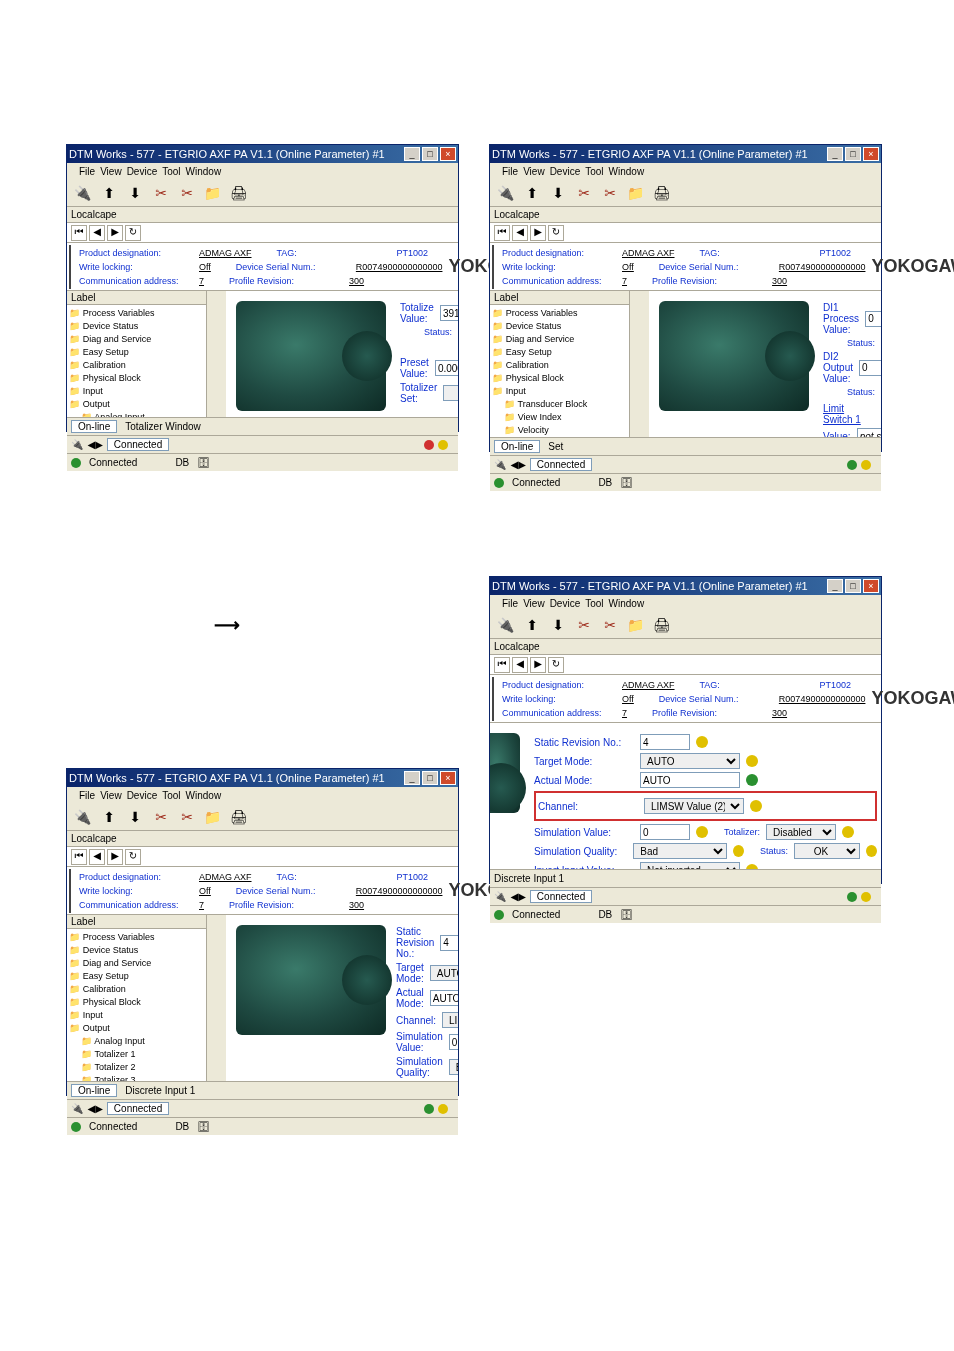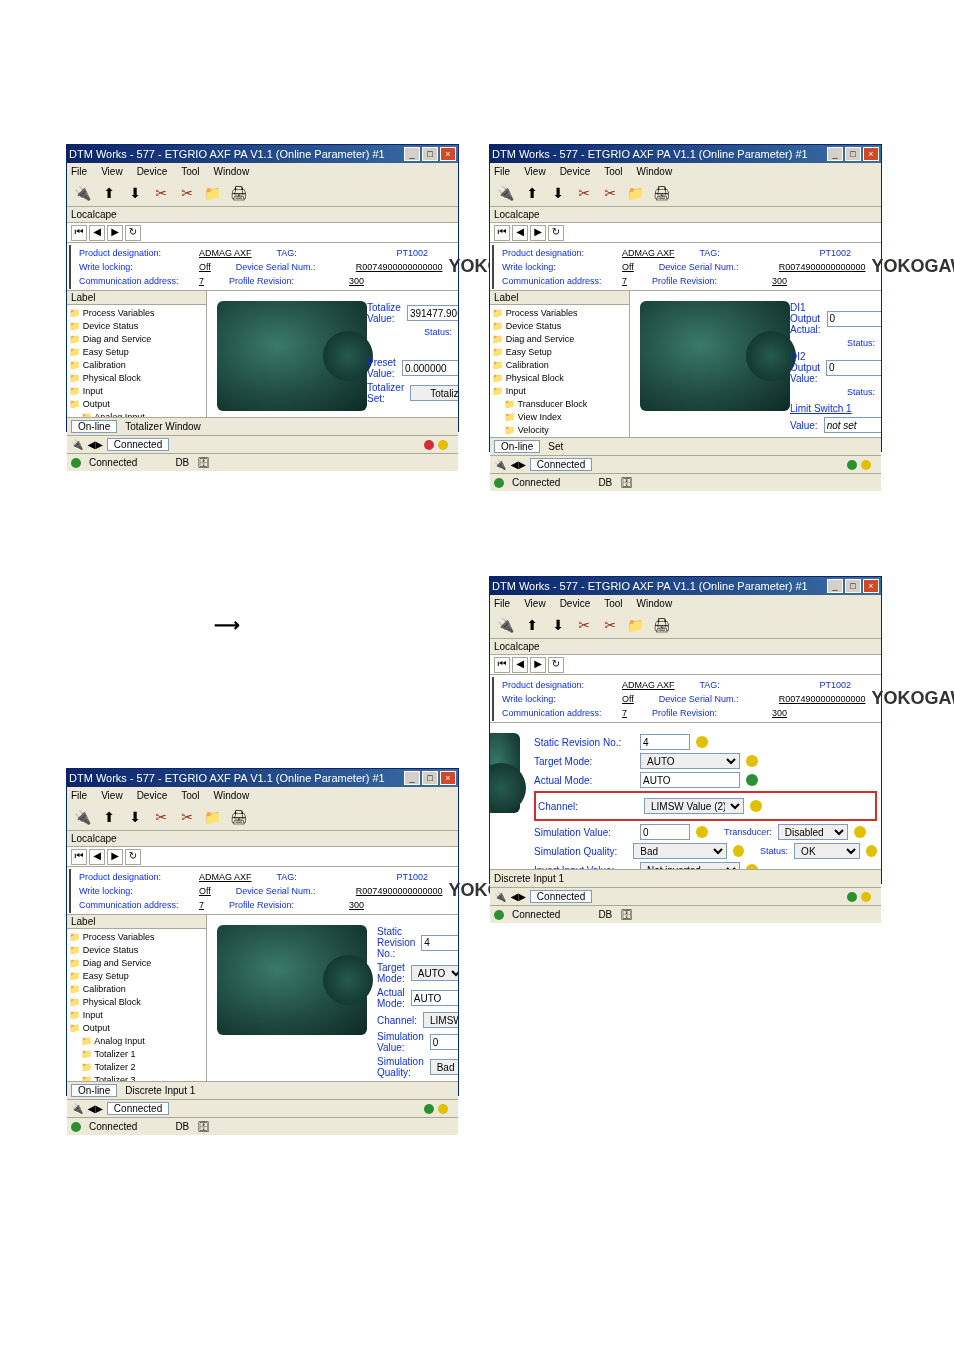--- a/index.html
+++ b/index.html
@@ -2,45 +2,45 @@
 <html><head>
 <meta charset="utf-8">
 <style>
   * { box-sizing: border-box; margin: 0; padding: 0; }
   body { background: #fff; font-family: "MS Sans Serif", Tahoma, sans-serif; font-size: 10px; width: 954px; height: 1351px; position: relative; }
   .app-window { position: absolute; border: 1px solid #0a246a; background: #ece9d8; }
   .titlebar { background: linear-gradient(to right, #0a246a, #3a6ea5); color: #fff; height: 18px; display: flex; align-items: center; justify-content: space-between; padding: 0 2px; font-size: 11px; }
   .titlebar .buttons { display: flex; gap: 2px; }
   .titlebar .wbtn { width: 16px; height: 14px; background: #d4d0c8; border: 1px solid #fff; font-size: 9px; text-align: center; line-height: 12px; color: #000; }
   .titlebar .close { background: #d04a2a; color: #fff; }
-  .menubar { background: #ece9d8; height: 16px; display: flex; align-items: center; padding: 0 4px; gap: 14px; font-size: 10px; }
+  .menubar { background: #ece9d8; height: 16px; display: flex; align-items: center; padding: 0 12px; gap: 5px; font-size: 10px; }
   .menubar span { color: #000; }
   .toolbar { height: 28px; background: #ece9d8; display: flex; align-items: center; padding: 0 4px; gap: 2px; border-bottom: 1px solid #aca899; }
   .tbtn { width: 24px; height: 24px; display: inline-flex; align-items: center; justify-content: center; font-size: 14px; }
   .localcape { font-size: 10px; padding: 2px 4px; background: #ece9d8; border-bottom: 1px solid #aca899; }
   .navstrip { height: 20px; background: #fff; display: flex; align-items: center; padding: 0 4px; gap: 2px; border-bottom: 1px solid #aca899; }
   .navbtn { width: 16px; height: 16px; border: 1px solid #aca899; font-size: 10px; text-align: center; }
   .header-block { background: #fff; height: 48px; display: flex; align-items: center; border-bottom: 1px solid #aca899; }
   .thumb { width: 44px; height: 44px; background: linear-gradient(135deg,#1a3a3a,#2d5a5a 60%,#1a3a3a); margin: 2px; border: 1px solid #444; }
   .hdr-info { flex: 1; font-size: 9px; color: #1030d0; padding: 2px 6px; line-height: 14px; }
   .hdr-info .row { display: flex; gap: 10px; }
   .hdr-info .lab { color: #1030d0; width: 110px; }
   .hdr-info .val { color: #000; text-decoration: underline; }
   .brand { font-family: Arial; font-weight: bold; font-size: 18px; color: #333; padding-right: 14px; display: flex; align-items: center; gap: 4px; }
   .brand .dot { width: 10px; height: 10px; background: radial-gradient(circle at 30% 30%, #ffd800, #e0a000); border-radius: 50%; }
-  .body-row { display: flex; height: calc(100% - 160px); }
+  .body-row { display: flex; height: calc(100% - 160px); gap: 19px; }
   .tree-col { width: 140px; background: #fff; overflow: hidden; border-right: 1px solid #aca899; }
   .tree-col .tree-hdr { background: #ece9d8; border-bottom: 1px solid #aca899; padding: 1px 4px; font-size: 10px; }
   .tree { font-size: 9px; line-height: 13px; padding: 2px; color: #000; }
   .tree .node { padding-left: 12px; }
   .tree .folder::before { content: "📁 "; font-size: 9px; }
   .main-col { flex: 1; background: #fff; position: relative; overflow: hidden; }
   .device-img { width: 150px; height: 110px; margin: 10px; background: radial-gradient(ellipse at 40% 40%, #3a7a6a 0%, #1f4a42 55%, #0d2a24 100%); border-radius: 6px; position: relative; }
   .device-img::after { content:""; position:absolute; right:-6px; top:30px; width:50px; height:50px; background: radial-gradient(circle,#265a50,#0d2a24); border-radius:50%; }
-  .form-area { position: absolute; top: 8px; left: 160px; right: 6px; font-size: 10px; }
+  .form-area { position: absolute; top: 8px; left: 174px; right: 6px; font-size: 10px; }
   .form-row { display: flex; align-items: center; margin: 3px 0; gap: 6px; }
   .form-row .flab { width: 100px; color: #1030d0; font-size: 10px; }
   .form-row input, .form-row select { border: 1px solid #7f9db9; height: 16px; font-size: 10px; padding: 0 2px; }
   .form-row .stat-icon { width: 12px; height: 12px; border-radius: 50%; background: #2a9030; display: inline-block; }
   .form-row .stat-icon.yellow { background: #e0c000; }
   .form-row .qlab { color: #1030d0; font-size: 9px; margin-left: 10px; }
   .section-title { color: #1030d0; font-size: 10px; text-decoration: underline; margin: 6px 0 2px 0; }
   .redbox { border: 2px solid #d03030; padding: 2px; }
   .online-strip { height: 18px; background: #ece9d8; border-top: 1px solid #aca899; display: flex; align-items: center; font-size: 10px; }
   .online-strip .olab { background: #fff; border: 1px solid #7f9db9; padding: 0 6px; margin: 0 4px; }
@@ -232,21 +232,21 @@
         <div class="node folder">Transducer Block</div>
         <div class="node node folder">View Index</div>
         <div class="node node folder">Velocity</div>
 
       </div>
     </div>
     <div class="main-col">
       <div class="device-img"></div>
       <div class="form-area">
         <div class="form-row">
-            <span class="flab">DI1 Output Actual:</span>
+            <span class="flab">DI1 Process Value:</span>
             <input style="width: 60px;" value="0">
             <span class="stat-icon"></span>
           </div>
         <div class="form-row" style="justify-content:flex-end;">
             <span class="qlab">Status:</span>
           </div>
         <div class="form-row">
             <span class="flab">DI2 Output Value:</span>
             <input style="width: 60px;" value="0">
             <span class="stat-icon"></span>
@@ -477,30 +477,30 @@
           <div class="form-row">
               <span class="flab">Channel:</span>
               <select style="width:100px;"><option>LIMSW Value (2)</option></select>
               <span class="stat-icon yellow"></span>
             </div>
         </div>
         <div class="form-row">
             <span class="flab">Simulation Value:</span>
             <input style="width: 50px;" value="0">
             <span class="stat-icon yellow"></span>
-          <span class="qlab">Transducer:</span>
+          <span class="qlab">Totalizer:</span>
             <select style="width:70px;"><option>Disabled</option></select>
             <span class="stat-icon yellow"></span>
           </div>
         <div class="form-row">
             <span class="flab">Simulation Quality:</span>
             <select style="width:100px;"><option>Bad</option></select>
             <span class="stat-icon yellow"></span>
           <span class="qlab">Status:</span>
-            <select style="width:70px;"><option>OK</option></select>
+            <select style="width:70px;text-align:center;"><option>OK</option></select>
             <span class="stat-icon yellow"></span>
           </div>
         <div class="form-row">
             <span class="flab">Invert Input Value:</span>
             <select style="width:100px;"><option>Not inverted</option></select>
             <span class="stat-icon yellow"></span>
           </div>
 
       </div>
     </div>

